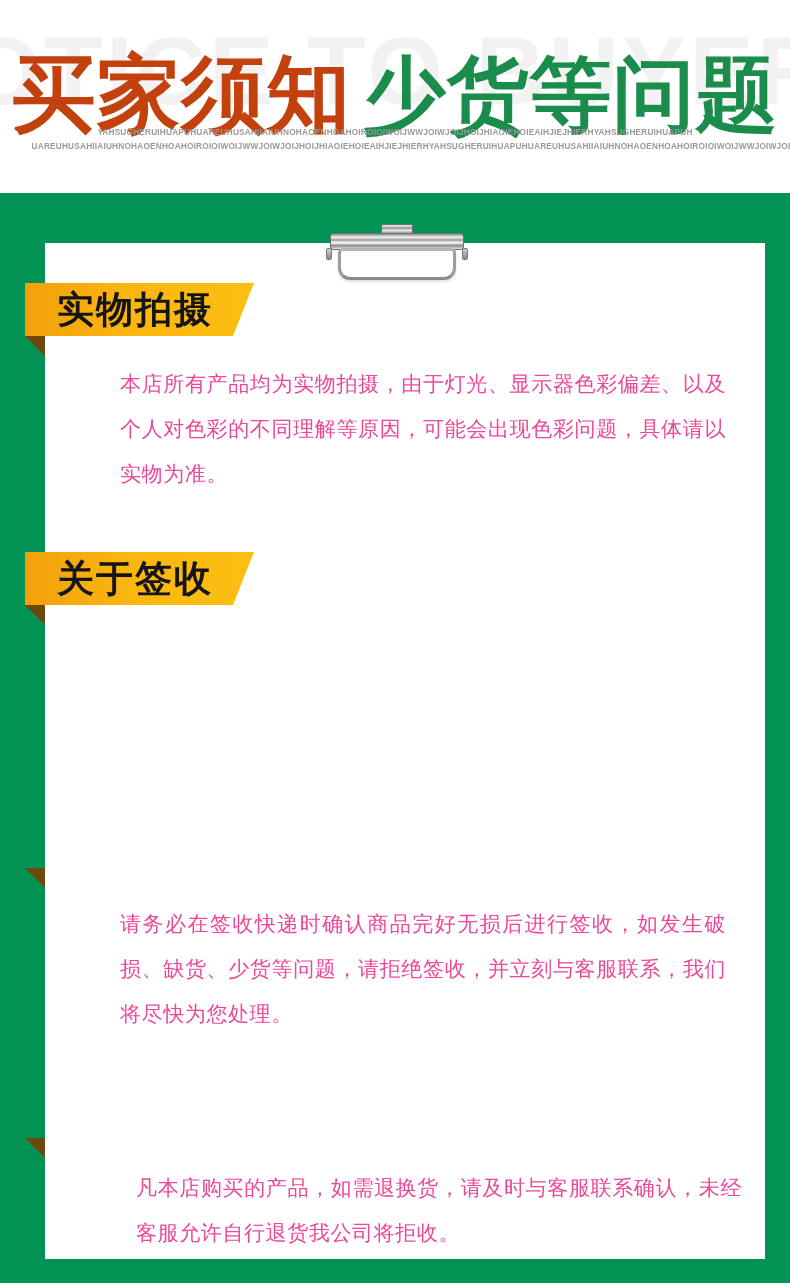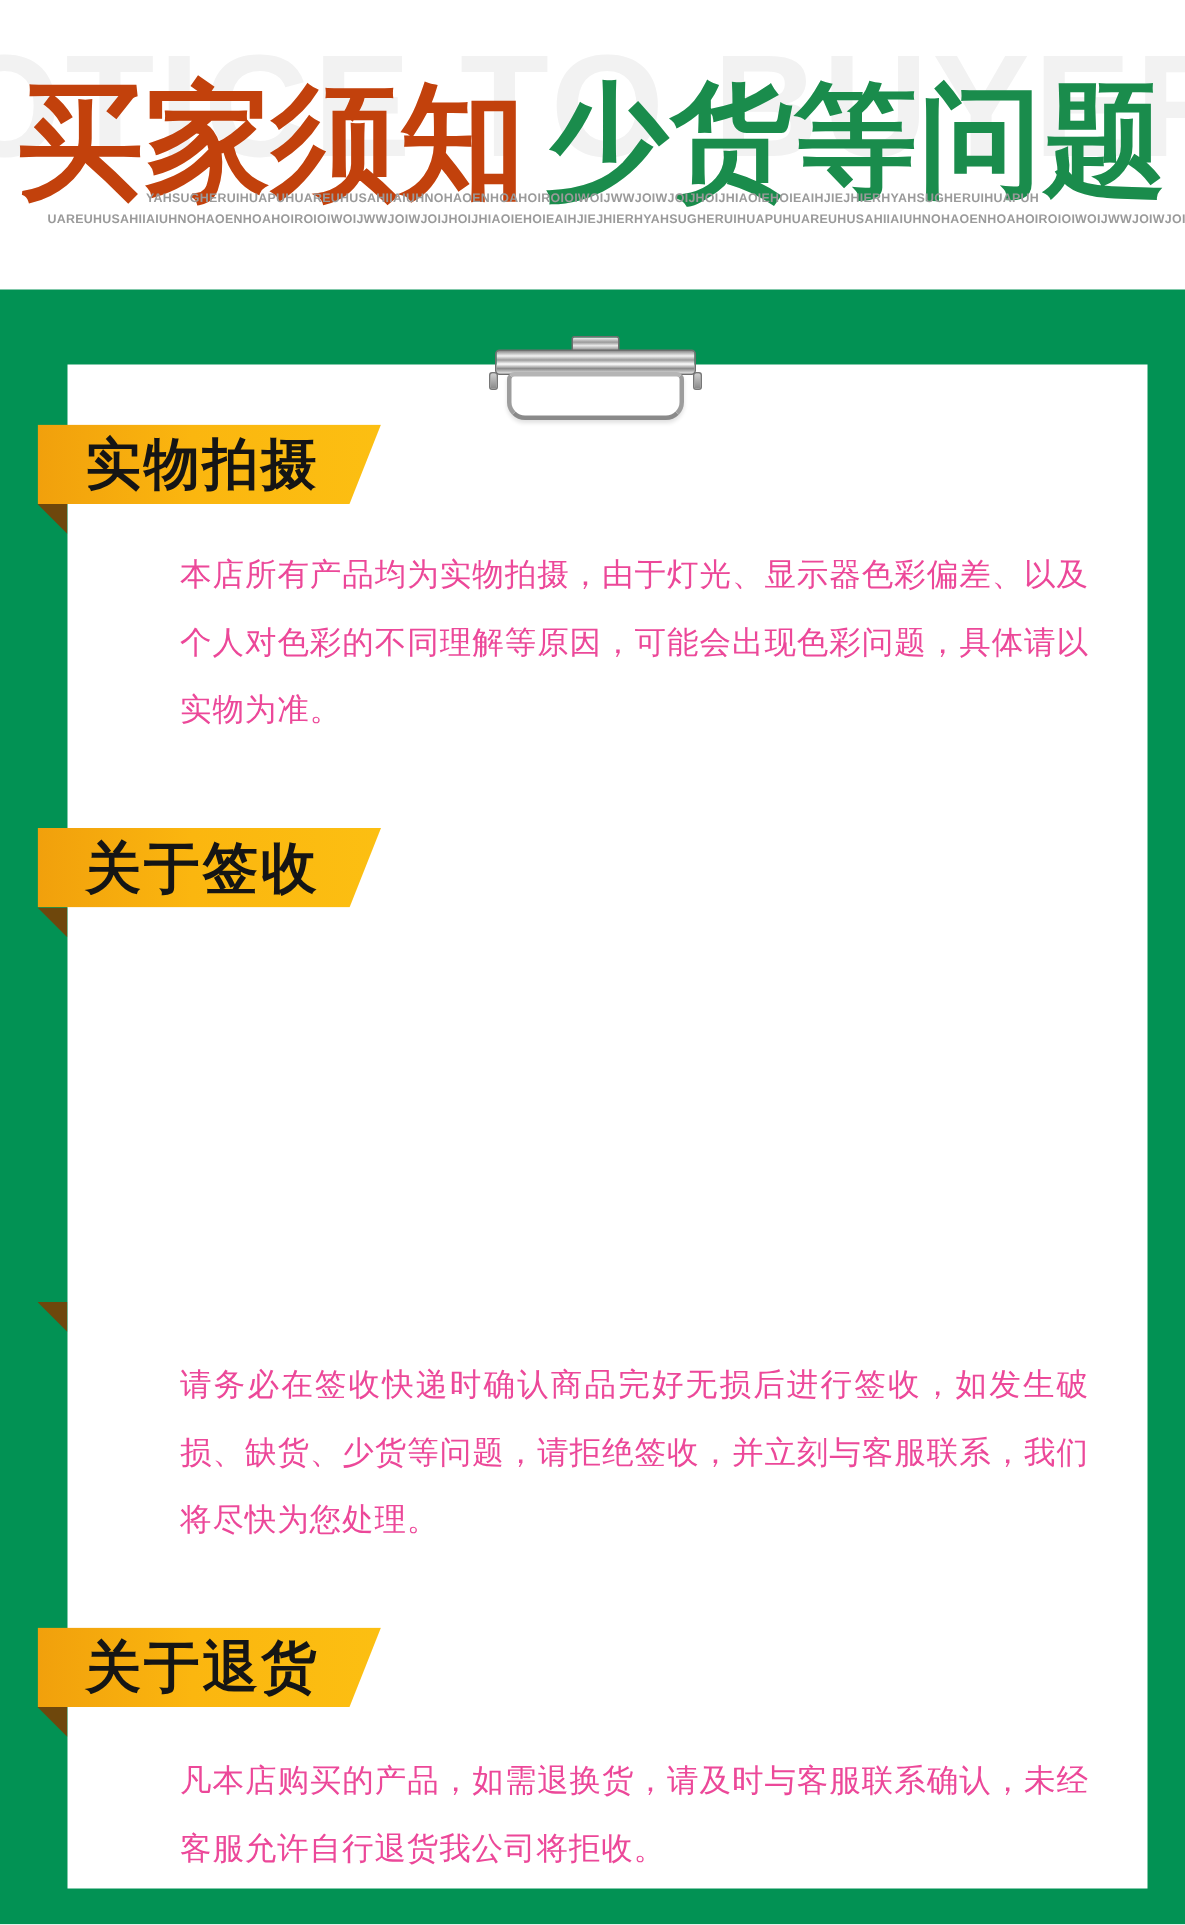--- a/index.html
+++ b/index.html
@@ -69,21 +69,21 @@
   
   .para{
     position:absolute;left:120px;width:606px;z-index:3;
     font-size:21px;line-height:45px;color:#ec4899;letter-spacing:0.6px;
     text-align:justify;
   }
   
   .banner.s1{top:283px;} .fold.s1{top:336px;} .para.s1{top:361px;}
   .banner.s2{top:552px;} .fold.s2{top:605px;} .para.s2{top:631px;}
   .banner.s3{top:815px;} .fold.s3{top:868px;} .para.s3{top:901px;}
-  .banner.s4{top:1085px;} .fold.s4{top:1138px;} .para.s4{top:1165px;}
+  .banner.s4{top:1085px;} .fold.s4{top:1138px;} .para.s4{top:1165px;margin-left:16px;}
 </style>
 </head>
 <body>
 
 <div class="page">
 
   <div class="header">
     <div class="watermark">NOTICE TO BUYERS</div>
     <div class="title-row">
       <span class="title-black">买家须知</span>
@@ -113,19 +113,16 @@
   <div class="para s1">本店所有产品均为实物拍摄，由于灯光、显示器色彩偏差、以及个人对色彩的不同理解等原因，可能会出现色彩问题，具体请以实物为准。</div>
 
   <div class="banner s2">
     <span class="banner-label">关于签收</span>
   </div>
   <div class="fold s2"></div>
 
   <div class="fold s3"></div>
   <div class="para s3">请务必在签收快递时确认商品完好无损后进行签收，如发生破损、缺货、少货等问题，请拒绝签收，并立刻与客服联系，我们将尽快为您处理。</div>
 
-  <div class="banner s4">
-    <span class="banner-label">关于退货</span>
-  </div>
   <div class="fold s4"></div>
   <div class="para s4">凡本店购买的产品，如需退换货，请及时与客服联系确认，未经客服允许自行退货我公司将拒收。</div>
 
 </div>
 
 </body></html>

